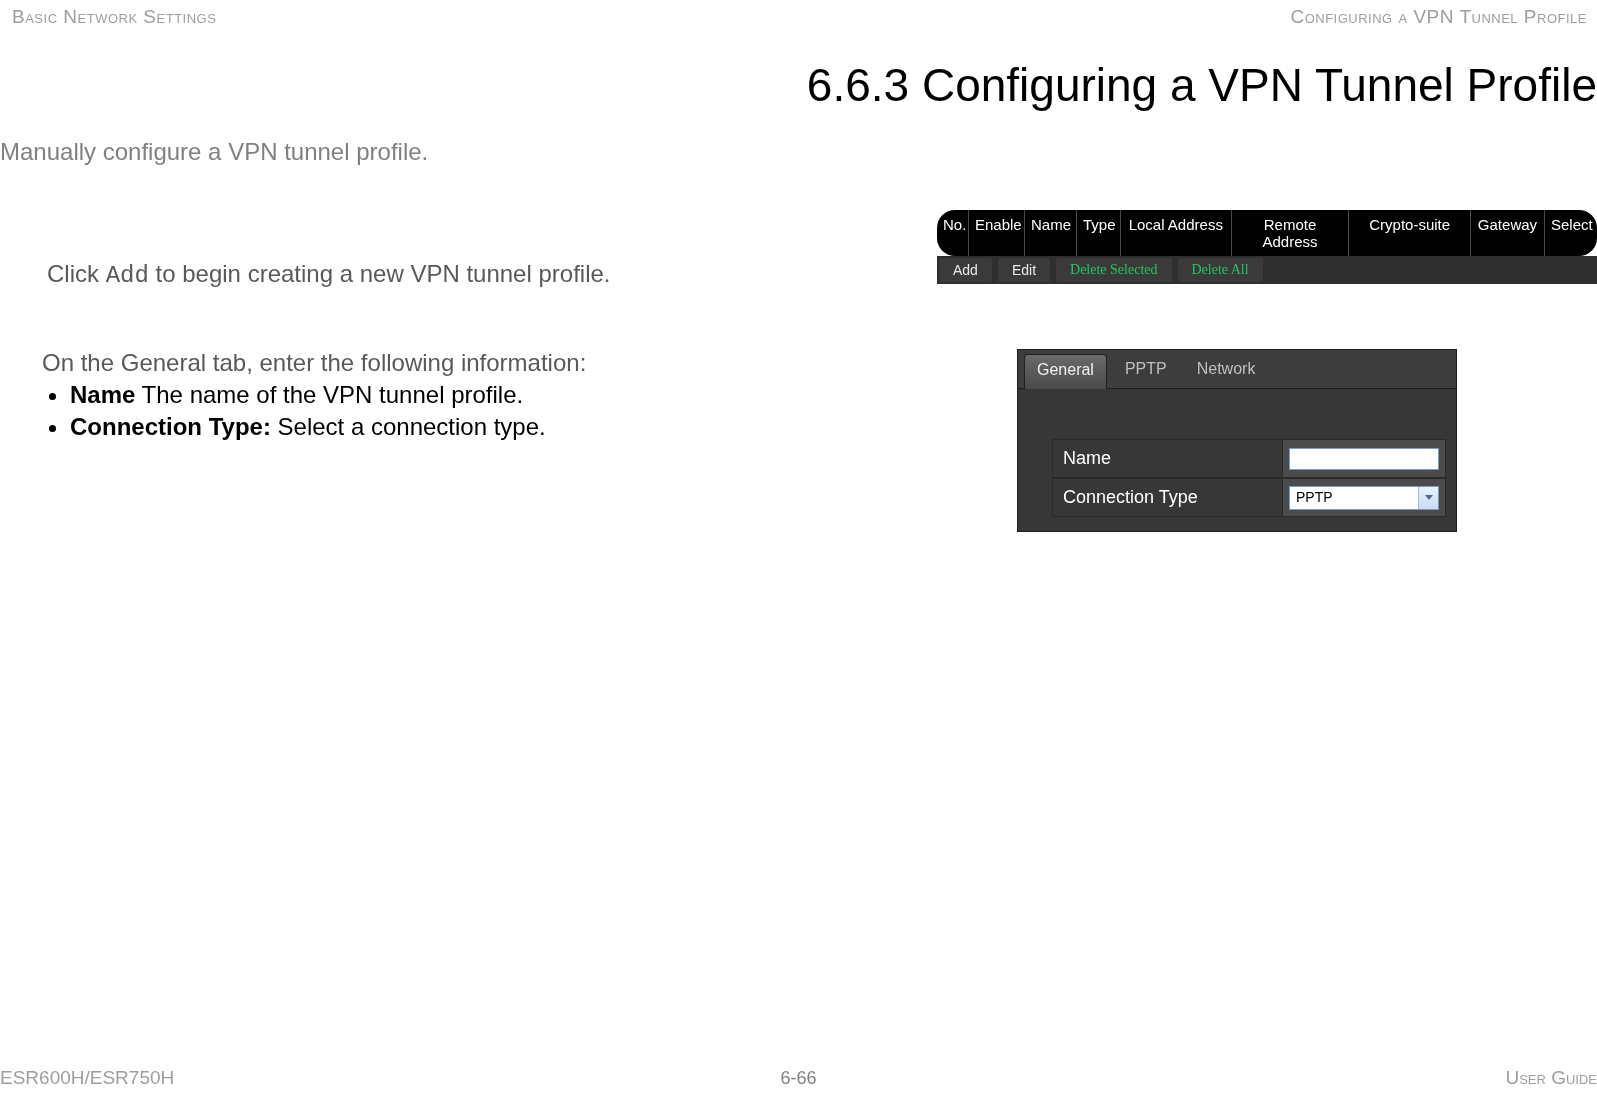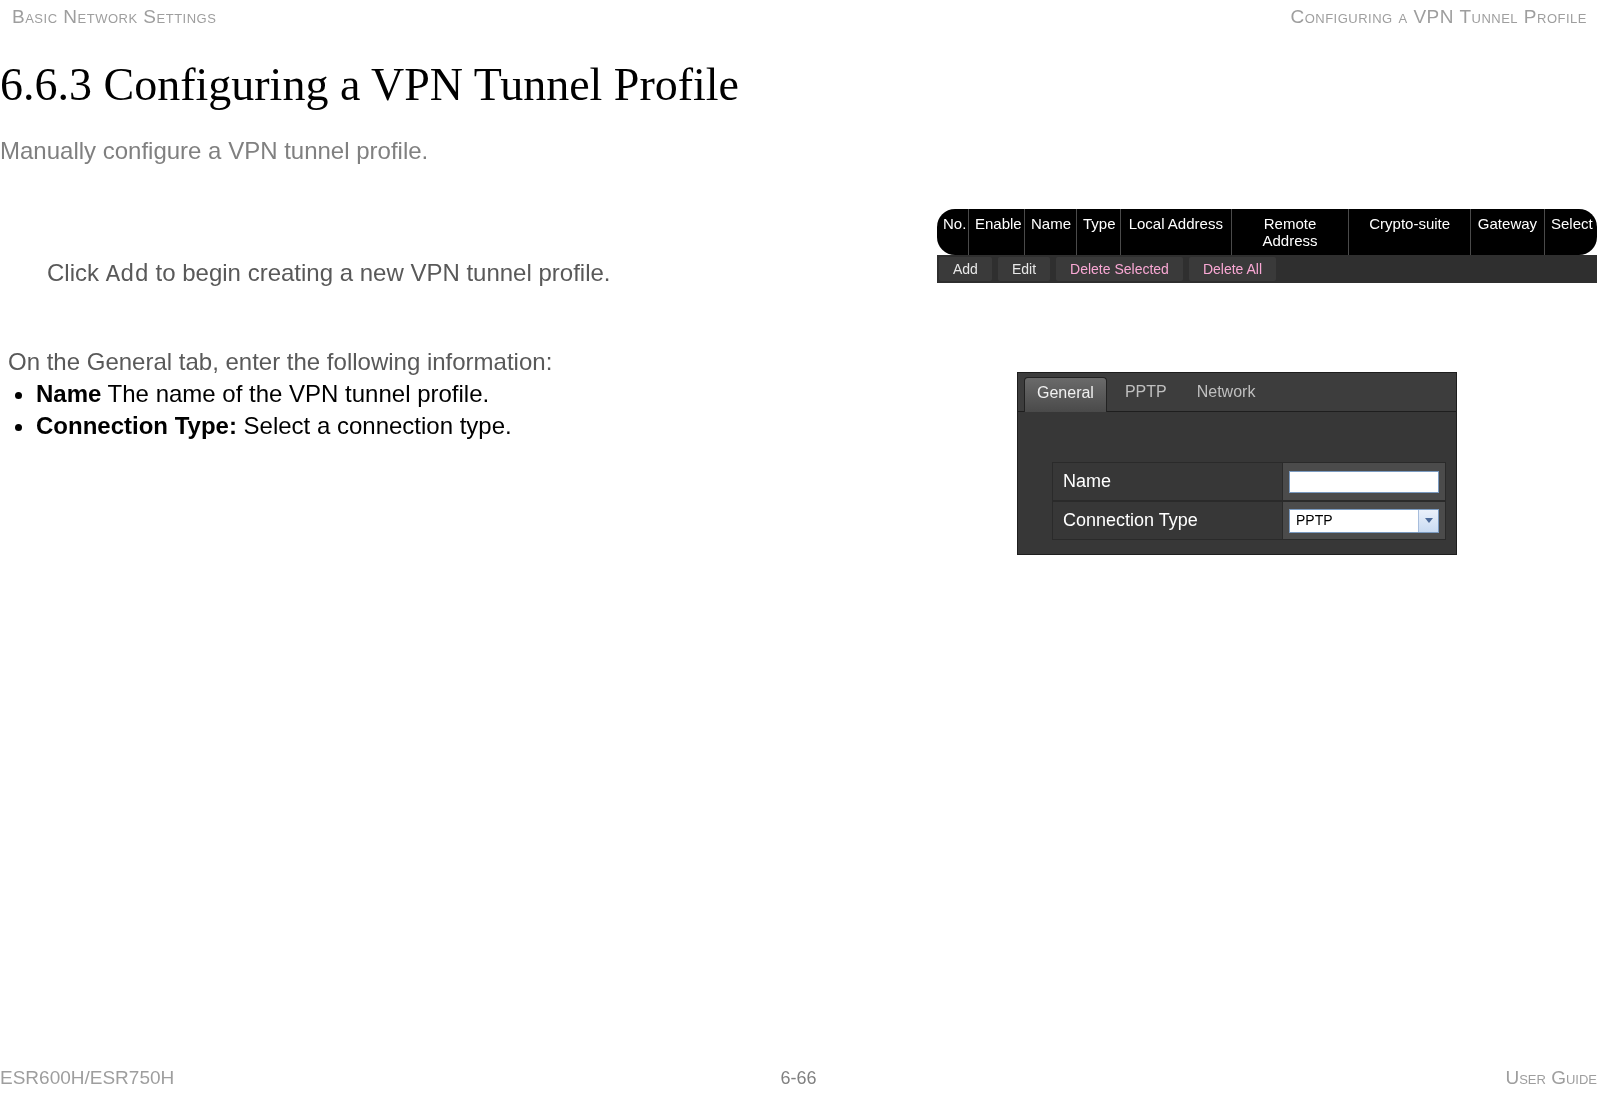--- a/index.html
+++ b/index.html
@@ -5,21 +5,22 @@
   * { box-sizing: border-box; margin: 0; padding: 0; }
   html, body { width: 1597px; height: 1093px; background: #fff; font-family: Arial, Helvetica, sans-serif; color: #000; }
   .page { position: relative; width: 1597px; height: 1093px; padding: 10px 0 0 0; }
   .hdr-left, .hdr-right {
     position: absolute; top: 6px; font-variant: small-caps; color: #9e9e9e; font-size: 19px; letter-spacing: .5px;
   }
   .hdr-left { left: 12px; }
   .hdr-right { right: 10px; }
   .title {
     margin-top: 48px; font-size: 46px; font-weight: 400; color: #000;
-    font-family: Liberation Serif, serif;
+    font-family: Liberation Sans, sans-serif;
+    text-align: right;
   }
   .subtitle { margin-top: 26px; font-size: 24px; color: #808080; font-family: Arial, Helvetica, sans-serif; }
   .row1 { display: flex; align-items: flex-start; margin-top: 44px; }
   .row1-left { flex: 0 0 660px; padding-top: 50px; }
   .instr { font-size: 24px; color: #595959; padding-left: 47px; }
   .instr .mono { font-family: "Courier New", monospace; color: #595959; }
   .row1-right { flex: 1; display: flex; justify-content: flex-end; }
   .tablewrap { width: 660px; }
   .vpn-th { background: #000; color: #fff; display: flex; font-size: 15px; border-radius: 18px; }
   .vpn-th > div { border-right: 1px solid #4a4a4a; padding: 6px 6px; text-align: center; }
@@ -31,29 +32,29 @@
   .th-la { width: 120px; }
   .th-ra { width: 128px; }
   .th-cs { width: 132px; }
   .th-gw { width: 80px; }
   .th-sl { width: 52px; }
   .vpn-act { background: #2f2f2f; display: flex; padding: 0; }
   .vpn-btn {
     background: #3a3a3a; color: #e8e8e8; font-size: 14px; padding: 4px 14px; margin: 2px 4px 2px 2px;
     border-radius: 2px; cursor: pointer;
   }
-  .vpn-btn.dis { color: #f9a8d4; cursor: default; }
+  .vpn-btn.dis { color: #22c55e; cursor: default; font-family: Liberation Serif, serif; }
   .row2 { display: flex; align-items: flex-start; margin-top: 60px; }
-  .row2-left { flex: 0 0 720px; padding-left: 8px; }
+  .row2-left { flex: 0 0 720px; padding-left: 2px; margin-left: 40px; }
   .step2 { font-size: 24px; color: #595959; }
   .bullets { list-style: disc; margin-left: 28px; margin-top: 2px; }
   .bullets li { font-size: 24px; color: #000; padding: 2px 0; }
   .bullets li .lbl { font-weight: bold; }
   .bullets li .desc { color: #000; font-weight: normal; }
-  .row2-right { flex: 1; display: flex; justify-content: flex-end; padding-right: 140px; margin-top: 24px; }
+  .row2-right { flex: 1; display: flex; justify-content: flex-end; padding-right: 140px; }
   .panel { width: 440px; background: #373737; border: 1px solid #1e1e1e; padding-top: 0; }
   .tabs { display: flex; background: #3d3d3d; border-bottom: 1px solid #1e1e1e; padding: 4px 6px 0 6px; gap: 6px; }
   .tab {
     color: #bfbfbf; font-size: 16px; padding: 6px 12px 10px 12px; cursor: pointer;
   }
   .tab.active {
     background: linear-gradient(#6a6a6a,#4a4a4a); color: #f0f0f0; border-radius: 4px 4px 0 0;
     border: 1px solid #222; border-bottom: none; margin-bottom: -1px;
   }
   .pbody { padding: 50px 10px 14px 34px; }

